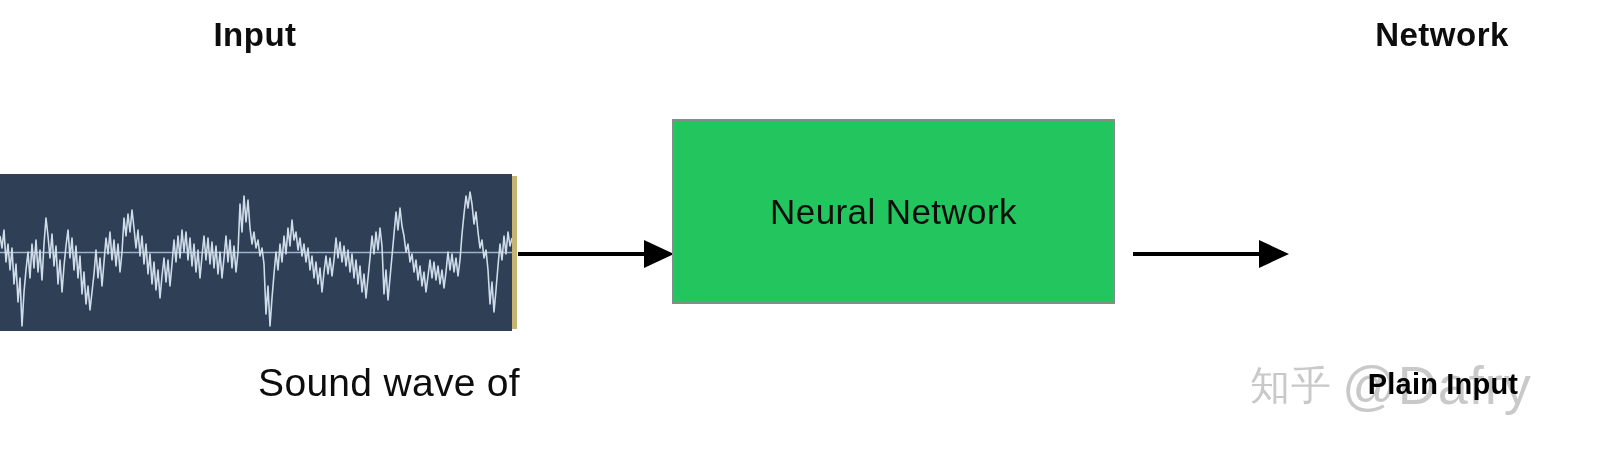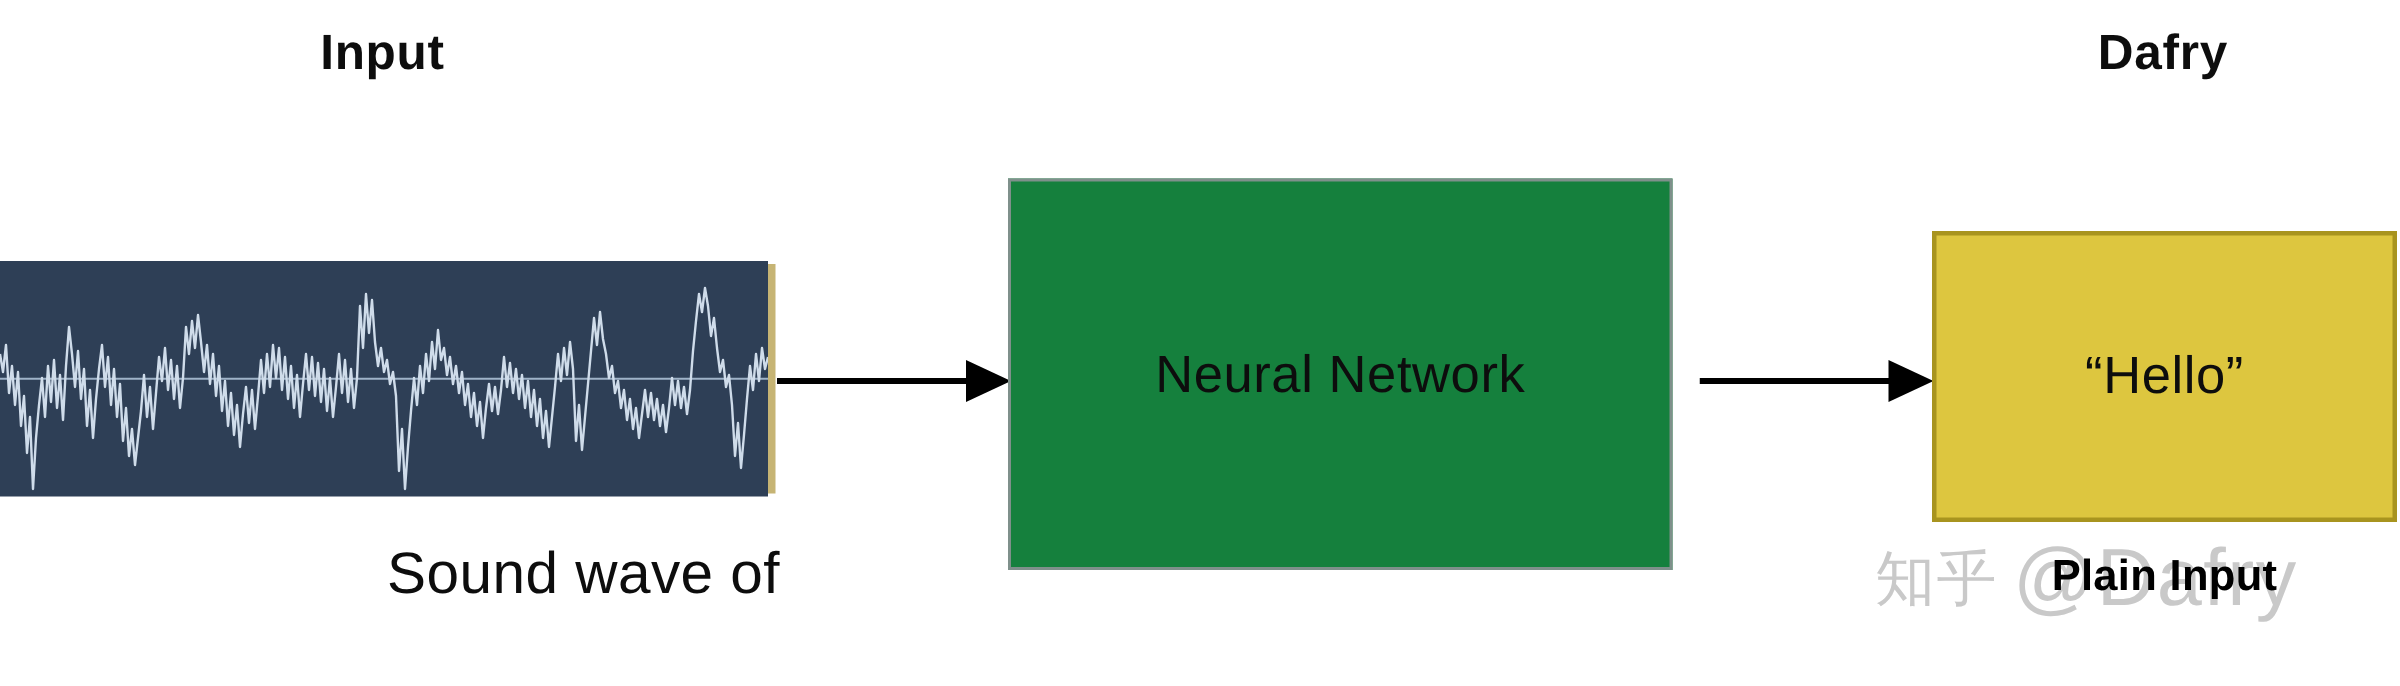--- a/index.html
+++ b/index.html
@@ -80,22 +80,22 @@
   #arrow-input-to-nn { left: 518px; width: 156px; }
   #arrow-nn-to-output { left: 1133px; width: 156px; }
   .arrow svg { display: block; }
 
   
   #nn-box {
     position: absolute;
     left: 672px;
     top: 119px;
     width: 443px;
-    height: 261px;
-    background: #15803d;
+    height: 185px;
+    background: #22c55e;
     border: 2px solid #7f908b;
     box-sizing: border-box;
     display: flex;
     align-items: center;
     justify-content: center;
   }
   #nn-label {
     font-size: 35px;
     color: #0d0d0d;
     letter-spacing: 0.4px;
@@ -158,21 +158,21 @@
   #watermark-logo { font-size: 40px; }
   #watermark-handle { font-size: 54px; }
 </style>
 </head>
 <body>
 
 <div id="canvas">
 
   <div class="col-heading" id="input-heading">Input</div>
 
-  <div class="col-heading" id="output-heading">Dafry</div>
+  <div class="col-heading" id="output-heading">Network</div>
 
   <div id="waveform-block">
     <svg id="waveform-svg" viewBox="0 0 512 157" preserveAspectRatio="none">
       <line x1="0" y1="78.5" x2="512" y2="78.5" stroke="#9fb3c8" stroke-width="1.4"></line>
       <polyline fill="none" stroke="#cfdcea" stroke-width="1.6" stroke-linejoin="round" points="0,62 2,74 4,56 6,88 8,70 10,96 12,74 14,110 16,90 18,128 20,104 22,152 24,118 26,96 28,78 30,104 32,70 34,94 36,66 38,98 40,76 42,106 44,70 46,44 48,62 50,84 52,60 54,92 56,72 58,110 60,86 62,118 64,92 66,72 68,56 70,84 72,64 74,96 76,72 78,104 80,82 82,120 84,98 86,130 88,112 90,136 92,118 94,100 96,76 98,104 100,84 102,112 104,88 106,64 108,80 110,58 112,86 114,66 116,92 118,70 120,98 122,78 124,44 126,62 128,40 130,58 132,36 134,54 136,74 138,56 140,82 142,62 144,90 146,70 148,100 150,80 152,110 154,88 156,116 158,96 160,124 162,102 164,84 166,108 168,86 170,112 172,90 174,66 176,88 178,62 180,84 182,56 184,78 186,58 188,86 190,64 192,92 194,70 196,98 198,76 200,104 202,82 204,62 206,86 208,64 210,90 212,68 214,94 216,72 218,100 220,78 222,104 224,84 226,62 228,88 230,66 232,94 234,72 236,98 238,78 240,30 242,58 244,22 246,48 248,26 250,54 252,70 254,58 256,74 258,66 260,82 262,74 264,90 266,140 268,112 270,152 272,124 274,100 276,78 278,96 280,70 282,88 284,62 286,80 288,54 290,72 292,46 294,66 296,58 298,76 300,64 302,82 304,70 306,88 308,74 310,96 312,82 314,104 316,88 318,110 320,94 322,118 324,98 326,82 328,100 330,84 332,102 334,86 336,64 338,84 340,68 342,88 344,72 346,92 348,76 350,98 352,80 354,104 356,86 358,110 360,92 362,118 364,100 366,124 368,104 370,84 372,62 374,80 376,58 378,76 380,54 382,72 384,120 386,96 388,126 390,104 392,82 394,60 396,38 398,56 400,34 402,52 404,62 406,78 408,70 410,88 412,80 414,98 416,86 418,106 420,92 422,112 424,98 426,118 428,102 430,86 432,104 434,88 436,106 438,92 440,110 442,96 444,114 446,98 448,78 450,96 452,80 454,98 456,84 458,102 460,86 462,60 464,40 466,22 468,34 470,18 472,30 474,50 476,38 478,58 480,74 482,66 484,84 486,76 488,96 490,130 492,108 494,138 496,116 498,92 500,70 502,86 504,62 506,80 508,58 510,72 512,64"></polyline>
     </svg>
   </div>
   <div id="waveform-edge-strip"></div>
 
   <div id="input-caption">
@@ -190,23 +190,20 @@
     <span id="nn-label">Neural Network</span>
   </div>
 
   <div class="arrow" id="arrow-nn-to-output">
     <svg width="156" height="32" viewBox="0 0 156 32">
       <line x1="0" y1="16" x2="132" y2="16" stroke="#000000" stroke-width="4"></line>
       <polygon points="126,2 156,16 126,30" fill="#000000"></polygon>
     </svg>
   </div>
 
-  <div id="output-box">
-    <span id="output-label">“Hello”</span>
-  </div>
 
   <div id="watermark">
     <span id="watermark-logo">知乎</span>
     <span id="watermark-handle">@Dafry</span>
   </div>
 
   <div id="output-caption">Plain Input</div>
 
 </div>
 

